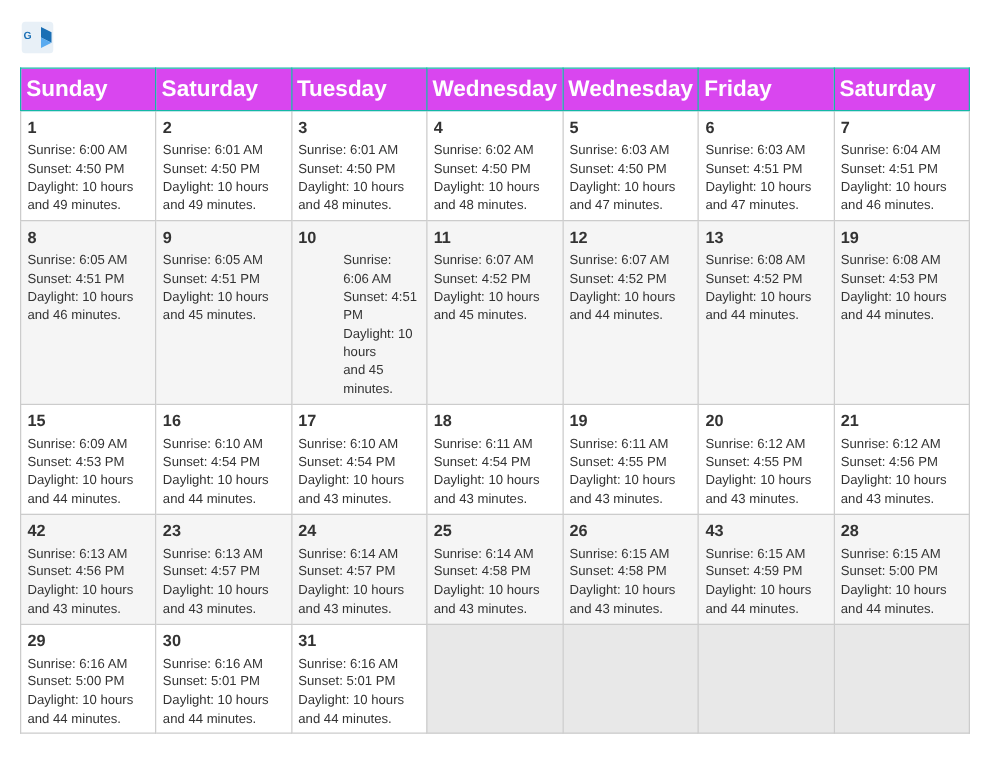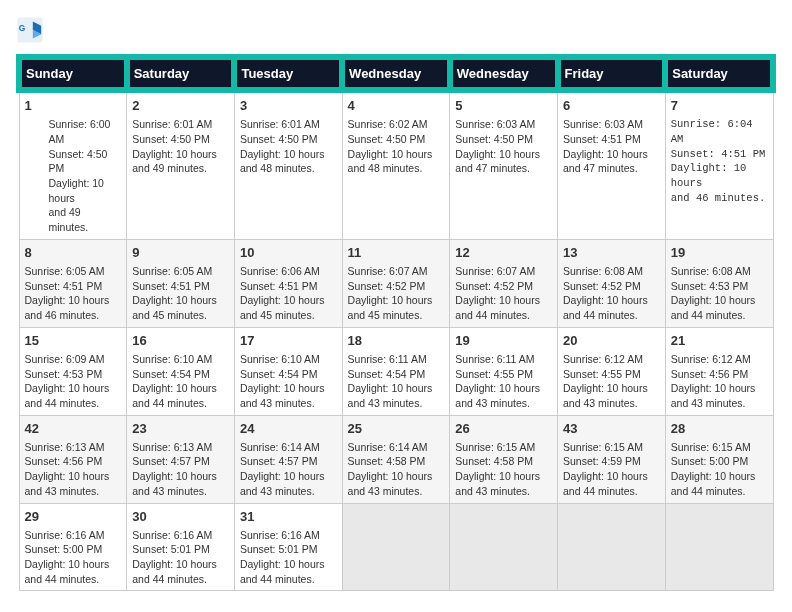--- a/index.html
+++ b/index.html
@@ -45,27 +45,27 @@
     .location {
       font-size: 15px;
       color: #555;
     }
     table {
       width: 100%;
       border-collapse: collapse;
       font-size: 11px;
     }
     thead th {
-      background: #0f172a;
+      background: #d946ef;
       color: #fff;
       padding: 6px 4px;
       text-align: left;
-      font-size: 13px;
+      font-size: 18px;
       font-weight: bold;
-      border: 6px solid #14b8a6;
+      border: 1px solid #14b8a6;
     }
     tbody td {
       border: 1px solid #ccc;
       vertical-align: top;
       padding: 4px 5px;
       width: 14.28%;
       min-height: 80px;
       color: #333;
       line-height: 1.4;
     }
@@ -120,21 +120,21 @@
         <th>Wednesday</th>
         <th>Wednesday</th>
         <th>Friday</th>
         <th>Saturday</th>
       </tr>
   </thead>
   <tbody id="tbody">
       <tr>
         <td>
           <span class="day-number">1</span>
-          <div class="day-info" style="white-space: pre-line; margin-left: 24px;">Sunrise: 6:00 AM
+          <div class="day-info" style="white-space: pre-line;">Sunrise: 6:00 AM
 Sunset: 4:50 PM
 Daylight: 10 hours
 and 49 minutes.</div>
         </td>
         <td>
           <span class="day-number">2</span>
           <div class="day-info" style="white-space: pre-line;">Sunrise: 6:01 AM
 Sunset: 4:50 PM
 Daylight: 10 hours
 and 49 minutes.</div>
@@ -162,21 +162,21 @@
         </td>
         <td>
           <span class="day-number">6</span>
           <div class="day-info" style="white-space: pre-line;">Sunrise: 6:03 AM
 Sunset: 4:51 PM
 Daylight: 10 hours
 and 47 minutes.</div>
         </td>
         <td>
           <span class="day-number">7</span>
-          <div class="day-info" style="white-space: pre-line; font-family: Liberation Mono, monospace;">Sunrise: 6:04 AM
+          <div class="day-info" style="white-space: pre-line;">Sunrise: 6:04 AM
 Sunset: 4:51 PM
 Daylight: 10 hours
 and 46 minutes.</div>
         </td>
       </tr>
       <tr>
         <td>
           <span class="day-number">8</span>
           <div class="day-info" style="white-space: pre-line;">Sunrise: 6:05 AM
 Sunset: 4:51 PM
@@ -185,21 +185,21 @@
         </td>
         <td>
           <span class="day-number">9</span>
           <div class="day-info" style="white-space: pre-line;">Sunrise: 6:05 AM
 Sunset: 4:51 PM
 Daylight: 10 hours
 and 45 minutes.</div>
         </td>
         <td>
           <span class="day-number">10</span>
-          <div class="day-info" style="white-space: pre-line;">Sunrise: 6:06 AM
+          <div class="day-info" style="white-space: pre-line; margin-left: 36px;">Sunrise: 6:06 AM
 Sunset: 4:51 PM
 Daylight: 10 hours
 and 45 minutes.</div>
         </td>
         <td>
           <span class="day-number">11</span>
           <div class="day-info" style="white-space: pre-line;">Sunrise: 6:07 AM
 Sunset: 4:52 PM
 Daylight: 10 hours
 and 45 minutes.</div>

